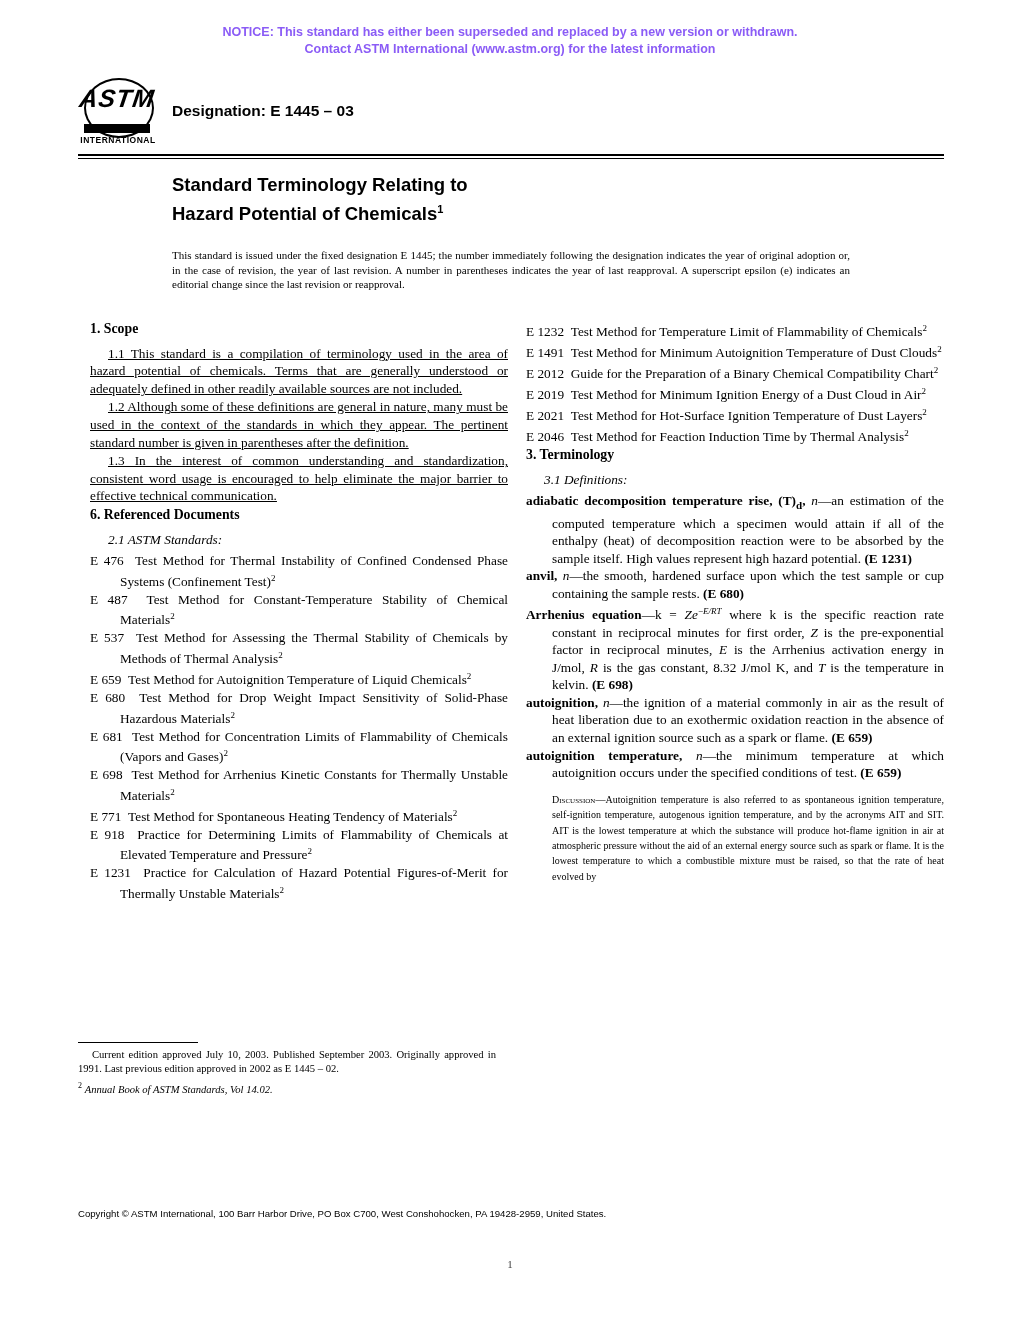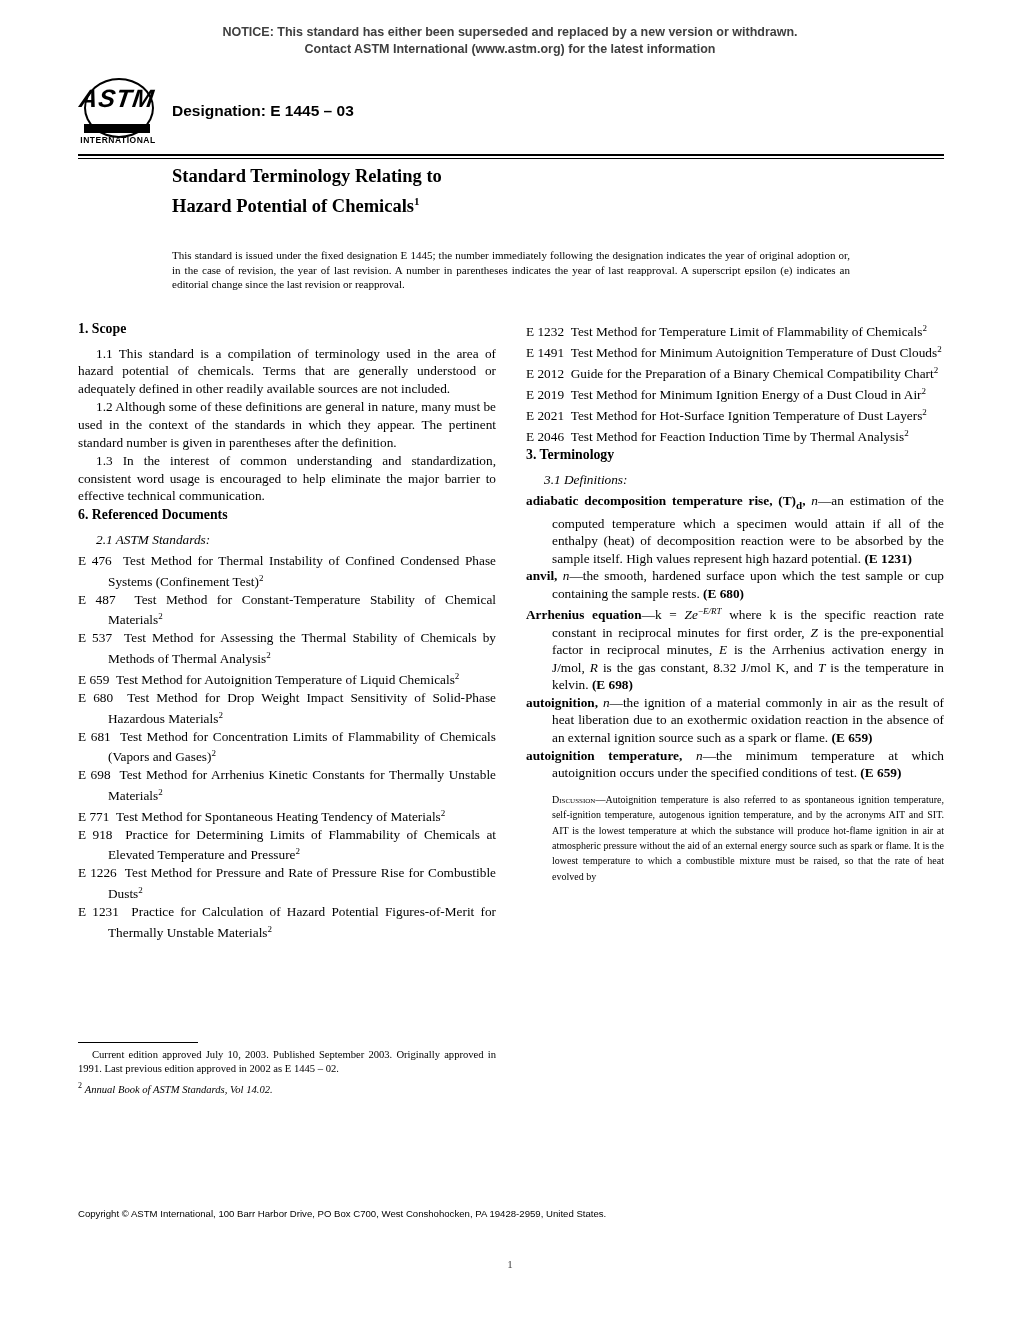--- a/index.html
+++ b/index.html
@@ -9,21 +9,21 @@
     font-family:"Liberation Serif", serif;
     color:#000;
     position:relative;
     overflow:hidden;
   }
   .page { position:relative; width:1020px; height:1320px; }
 
   
   .notice {
     text-align:center;
-    color:#404040;
+    color:#8b5cf6;
     font-family:"Liberation Sans", sans-serif;
     font-weight:bold;
     font-size:12.5px;
     line-height:17px;
     padding-top:24px;
   }
 
   
   .header {
     position:relative;
@@ -80,22 +80,22 @@
   }
   .rule-bottom {
     position:absolute;
     left:78px; top:80px;
     width:866px; height:1px;
     background:#000;
   }
 
   .title {
     position:absolute;
-    left:172px; top:164px;
-    font-family:Liberation Serif, serif;
+    left:172px; top:172px;
+    font-family:Liberation Sans, sans-serif;
     font-weight:bold;
     font-size:18.5px;
     line-height:25px;
   }
   .title sup { font-size:11px; }
 
   .issued {
     position:absolute;
     left:172px; top:248px;
     width:678px;
@@ -112,33 +112,34 @@
     height:720px;
   }
   .col {
     position:absolute;
     top:0;
     width:418px;
     font-size:13.3px;
     line-height:17.6px;
     text-align:justify;
   }
-  .col-left { left:0; }
+  .col-left { left:12px; }
   .col-right { left:448px; }
 
   h2.sec {
     font-family:"Liberation Serif", serif;
     font-weight:bold;
     font-size:13.8px;
     margin:0 0 7px 0;
   }
   .sec-gap { margin-top:16px; }
   p.para {
     margin:0 0 1px 0;
     text-indent:18px;
+    text-decoration:underline;
   }
   p.subsec {
     margin:0 0 4px 0;
     text-indent:18px;
     font-style:italic;
   }
   .std {
     margin:0;
     padding-left:30px;
     text-indent:-30px;
@@ -241,21 +242,20 @@
 
       <p class="std"><span>E 476</span>&nbsp;&nbsp;<span>Test Method for Thermal Instability of Confined Condensed Phase Systems (Confinement Test)</span><sup>2</sup></p>
       <p class="std"><span>E 487</span>&nbsp;&nbsp;<span>Test Method for Constant-Temperature Stability of Chemical Materials</span><sup>2</sup></p>
       <p class="std"><span>E 537</span>&nbsp;&nbsp;<span>Test Method for Assessing the Thermal Stability of Chemicals by Methods of Thermal Analysis</span><sup>2</sup></p>
       <p class="std"><span>E 659</span>&nbsp;&nbsp;<span>Test Method for Autoignition Temperature of Liquid Chemicals</span><sup>2</sup></p>
       <p class="std"><span>E 680</span>&nbsp;&nbsp;<span>Test Method for Drop Weight Impact Sensitivity of Solid-Phase Hazardous Materials</span><sup>2</sup></p>
       <p class="std"><span>E 681</span>&nbsp;&nbsp;<span>Test Method for Concentration Limits of Flammability of Chemicals (Vapors and Gases)</span><sup>2</sup></p>
       <p class="std"><span>E 698</span>&nbsp;&nbsp;<span>Test Method for Arrhenius Kinetic Constants for Thermally Unstable Materials</span><sup>2</sup></p>
       <p class="std"><span>E 771</span>&nbsp;&nbsp;<span>Test Method for Spontaneous Heating Tendency of Materials</span><sup>2</sup></p>
       <p class="std"><span>E 918</span>&nbsp;&nbsp;<span>Practice for Determining Limits of Flammability of Chemicals at Elevated Temperature and Pressure</span><sup>2</sup></p>
-      <p class="std"><span>E 1226</span>&nbsp;&nbsp;<span>Test Method for Pressure and Rate of Pressure Rise for Combustible Dusts</span><sup>2</sup></p>
       <p class="std"><span>E 1231</span>&nbsp;&nbsp;<span>Practice for Calculation of Hazard Potential Figures-of-Merit for Thermally Unstable Materials</span><sup>2</sup></p>
     </div>
 
     <div class="col col-right">
       <p class="std"><span>E 1232</span>&nbsp;&nbsp;<span>Test Method for Temperature Limit of Flammability of Chemicals</span><sup>2</sup></p>
       <p class="std"><span>E 1491</span>&nbsp;&nbsp;<span>Test Method for Minimum Autoignition Temperature of Dust Clouds</span><sup>2</sup></p>
       <p class="std"><span>E 2012</span>&nbsp;&nbsp;<span>Guide for the Preparation of a Binary Chemical Compatibility Chart</span><sup>2</sup></p>
       <p class="std"><span>E 2019</span>&nbsp;&nbsp;<span>Test Method for Minimum Ignition Energy of a Dust Cloud in Air</span><sup>2</sup></p>
       <p class="std"><span>E 2021</span>&nbsp;&nbsp;<span>Test Method for Hot-Surface Ignition Temperature of Dust Layers</span><sup>2</sup></p>
       <p class="std"><span>E 2046</span>&nbsp;&nbsp;<span>Test Method for Feaction Induction Time by Thermal Analysis</span><sup>2</sup></p>

